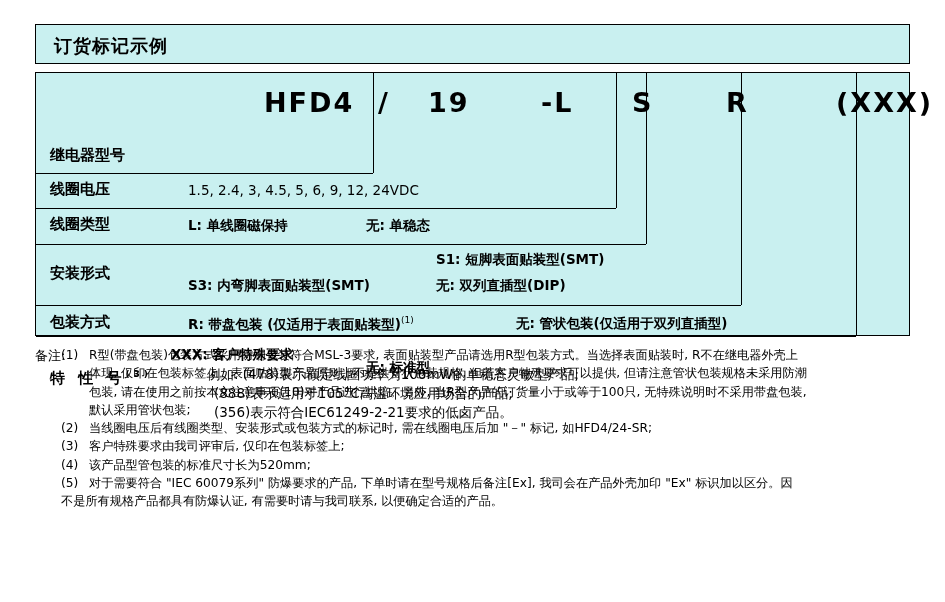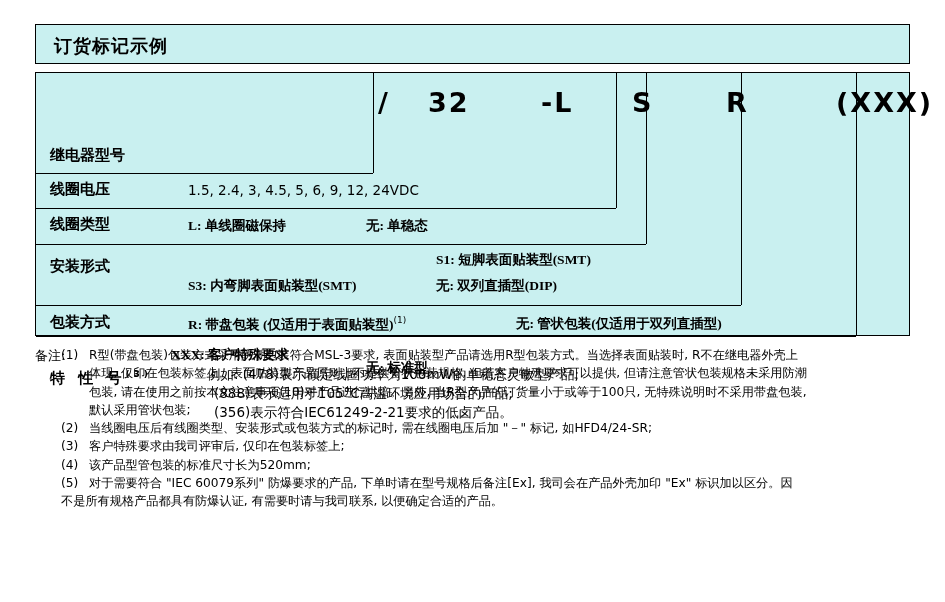--- a/index.html
+++ b/index.html
@@ -139,36 +139,37 @@
   }
   .note-num {
     position: absolute;
     left: 26px;
     top: 0;
   }
   .note-first {
     padding-left: 54px;
   }
   .note-body { display: block; }
-  b { font-weight: bold; font-family: Liberation Serif, serif; }
+  b { font-weight: bold; }
 </style>
 </head>
 <body>
 
 <div class="page">
 
   <div class="title-bar">
     <div class="title-text">订货标记示例</div>
   </div>
 
   <div class="code-box">
 
     <div class="pn-row">
+      <div class="pn pn-model">HFD4</div>
       <div class="pn pn-slash">/</div>
-      <div class="pn pn-volt">32</div>
+      <div class="pn pn-volt">19</div>
       <div class="pn pn-coil">-L</div>
       <div class="pn pn-mount">S</div>
       <div class="pn pn-pack">R</div>
       <div class="pn pn-char">(XXX)</div>
     </div>
 
     <div class="vline" style="left:337px; top:0px; height:100px;"></div>
     <div class="vline" style="left:580px; top:0px; height:135px;"></div>
     <div class="vline" style="left:580px; top:135px; height:0px;"></div>
     <div class="vline" style="left:610px; top:0px; height:171px;"></div>
@@ -183,21 +184,21 @@
 
     <div class="row-label" style="top:73px;">继电器型号</div>
 
     <div class="row-label" style="top:107px;">线圈电压</div>
     <div class="row-content" style="left:152px; top:109px;">1.5, 2.4, 3, 4.5, 5, 6, 9, 12, 24VDC</div>
 
     <div class="row-label" style="top:142px;">线圈类型</div>
     <div class="row-content" style="left:152px; top:144px;"><b>L: 单线圈磁保持</b></div>
     <div class="row-content" style="left:330px; top:144px;"><b>无: 单稳态</b></div>
 
-    <div class="row-label" style="top:184px;">安装形式</div>
+    <div class="row-label" style="top:191px;">安装形式</div>
     <div class="row-content" style="left:400px; top:178px;"><b>S1: 短脚表面贴装型(SMT)</b></div>
     <div class="row-content" style="left:152px; top:204px;text-align:right;"><b>S3: 内弯脚表面贴装型(SMT)</b></div>
     <div class="row-content" style="left:400px; top:204px;"><b>无: 双列直插型(DIP)</b></div>
 
     <div class="row-label" style="top:240px;">包装方式</div>
     <div class="row-content" style="left:152px; top:242px;"><b>R: 带盘包装 (仅适用于表面贴装型)</b><span class="sup">(1)</span></div>
     <div class="row-content" style="left:480px; top:242px;"><b>无: 管状包装(仅适用于双列直插型)</b></div>
 
     <div class="row-label spaced" style="top:296px;">
       <span>特 性 号</span><span class="sup">(3)</span>

